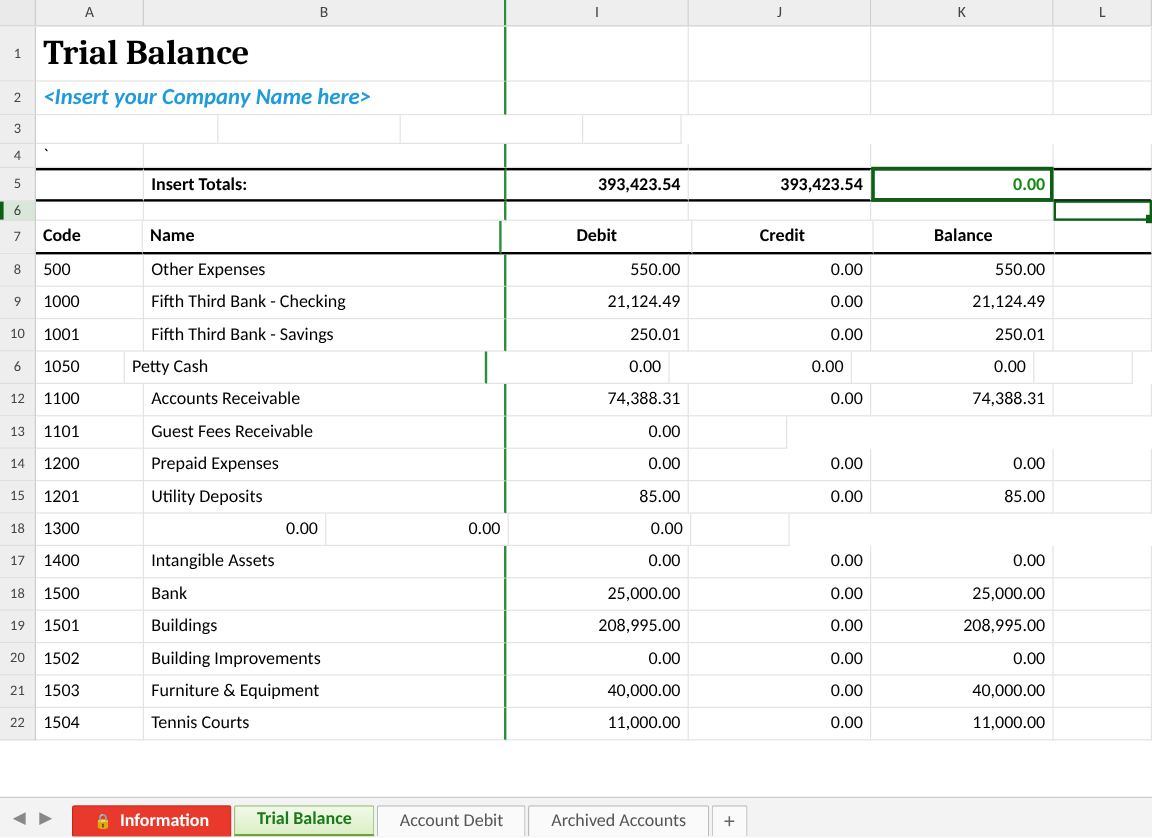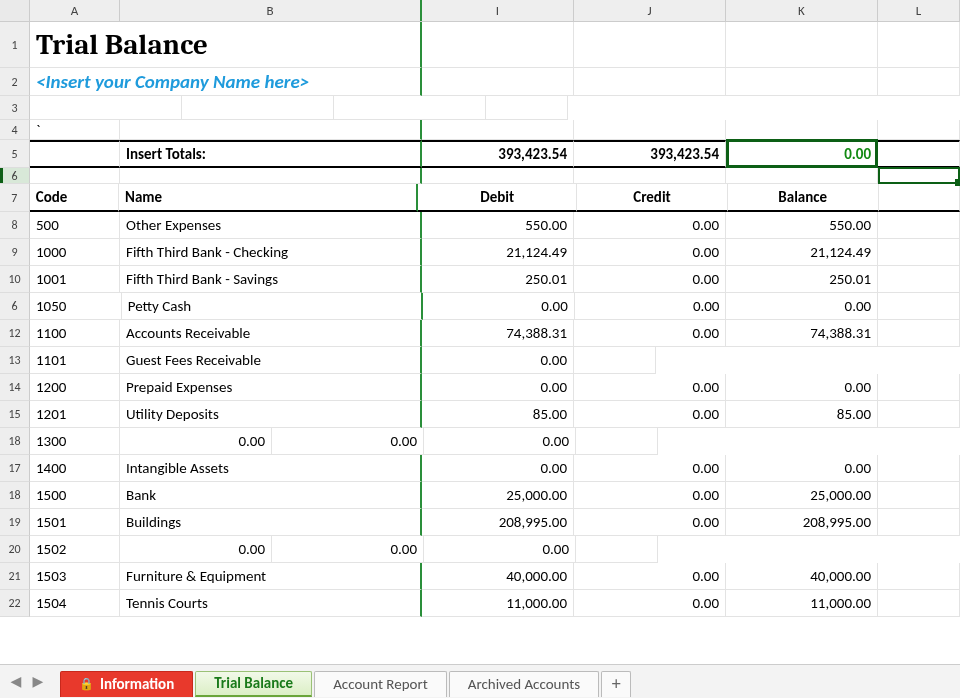--- a/index.html
+++ b/index.html
@@ -324,21 +324,21 @@
             <div class="row-h">10</div>
             <div class="cell col-A" style="width:90px">1001</div>
             <div class="cell col-B-cell" style="width:302px">Fifth Third Bank - Savings</div>
             <div class="cell num" style="width:152px">250.01</div>
             <div class="cell num" style="width:152px">0.00</div>
             <div class="cell num" style="width:152px">250.01</div>
             <div class="cell" style="width:82px"></div>
           </div>
           <div class="row rn">
             <div class="row-h">6</div>
-            <div class="cell col-A" style="width:92px">1050</div>
+            <div class="cell col-A" style="width:74px">1050</div>
             <div class="cell col-B-cell" style="width:302px">Petty Cash</div>
             <div class="cell num" style="width:152px">0.00</div>
             <div class="cell num" style="width:152px">0.00</div>
             <div class="cell num" style="width:152px">0.00</div>
             <div class="cell" style="width:82px"></div>
           </div>
           <div class="row rn">
             <div class="row-h">12</div>
             <div class="cell col-A" style="width:90px">1100</div>
             <div class="cell col-B-cell" style="width:302px">Accounts Receivable</div>
@@ -403,20 +403,21 @@
             <div class="cell col-A" style="width:90px">1501</div>
             <div class="cell col-B-cell" style="width:302px">Buildings</div>
             <div class="cell num" style="width:152px">208,995.00</div>
             <div class="cell num" style="width:152px">0.00</div>
             <div class="cell num" style="width:152px">208,995.00</div>
             <div class="cell" style="width:82px"></div>
           </div>
           <div class="row rn">
             <div class="row-h">20</div>
             <div class="cell col-A" style="width:90px">1502</div>
+            <div class="cell col-B-cell" style="width:302px">Building Improvements</div>
             <div class="cell num" style="width:152px">0.00</div>
             <div class="cell num" style="width:152px">0.00</div>
             <div class="cell num" style="width:152px">0.00</div>
             <div class="cell" style="width:82px"></div>
           </div>
           <div class="row rn">
             <div class="row-h">21</div>
             <div class="cell col-A" style="width:90px">1503</div>
             <div class="cell col-B-cell" style="width:302px">Furniture &amp; Equipment</div>
             <div class="cell num" style="width:152px">40,000.00</div>
@@ -443,21 +444,21 @@
     <div class="nav-arrow">▶</div>
     <div style="width:8px"></div>
     <div class="tab tab-info">
       <span class="lock-icon">🔒</span>
       <span>Information</span>
     </div>
     <div class="tab tab-active">
       <span>Trial Balance</span>
     </div>
     <div class="tab">
-      <span>Account Report</span>
+      <span>Account Debit</span>
     </div>
     <div class="tab">
       <span>Archived Accounts</span>
     </div>
     <div class="tab tab-add">
       <span>+</span>
     </div>
   </div>
 
 </div>

